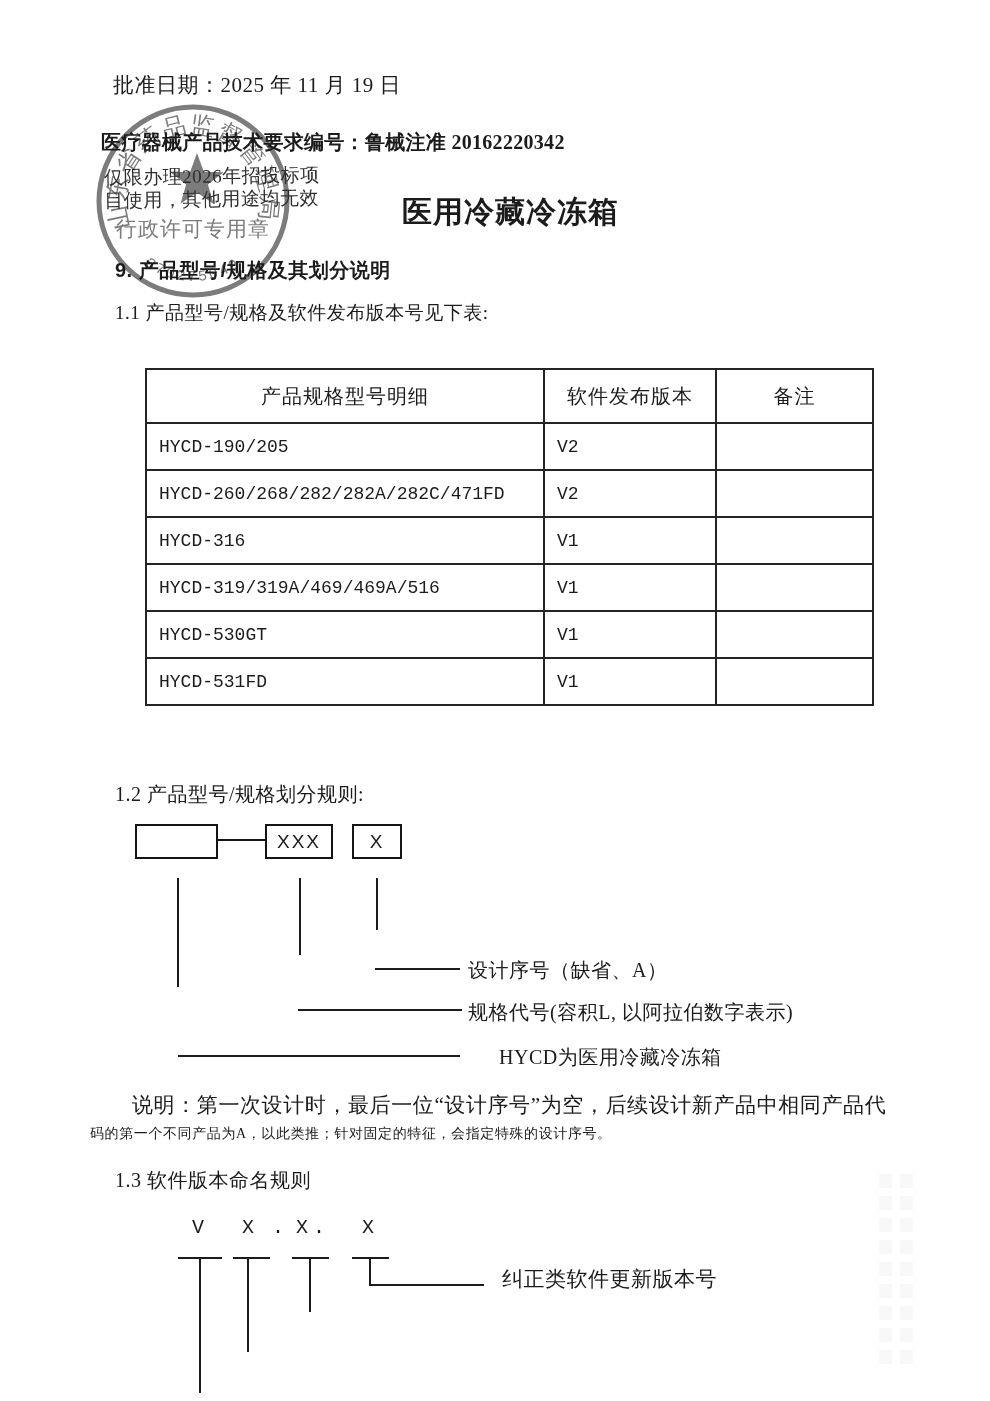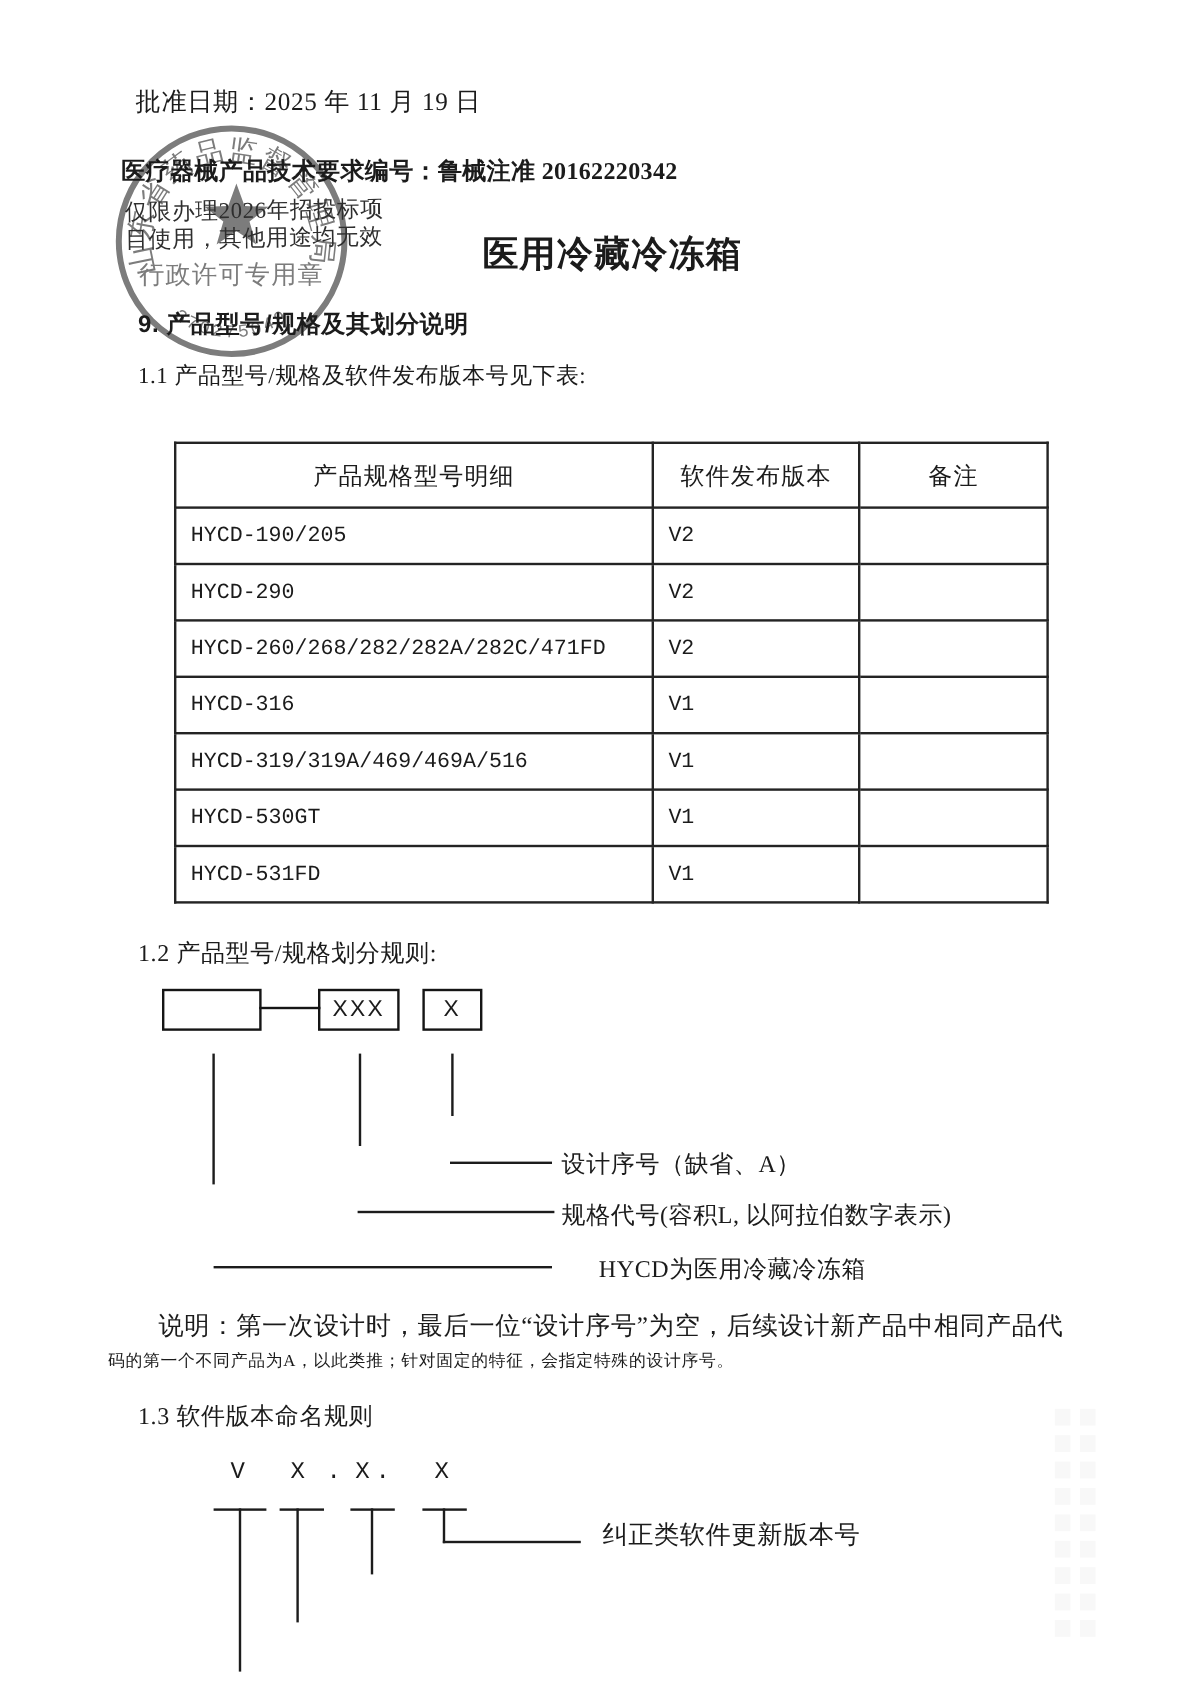--- a/index.html
+++ b/index.html
@@ -113,25 +113,20 @@
       <thead>
         <tr>
           <th>产品规格型号明细</th>
           <th>软件发布版本</th>
           <th>备注</th>
         </tr>
       </thead>
       <tbody>
         <tr>
           <td class="model">HYCD-190/205</td>
-          <td class="ver">V2</td>
-          <td></td>
-        </tr>
-        <tr>
-          <td class="model">HYCD-290</td>
           <td class="ver">V2</td>
           <td></td>
         </tr>
         <tr>
           <td class="model">HYCD-260/268/282/282A/282C/471FD</td>
           <td class="ver">V2</td>
           <td></td>
         </tr>
         <tr>
           <td class="model">HYCD-316</td>

